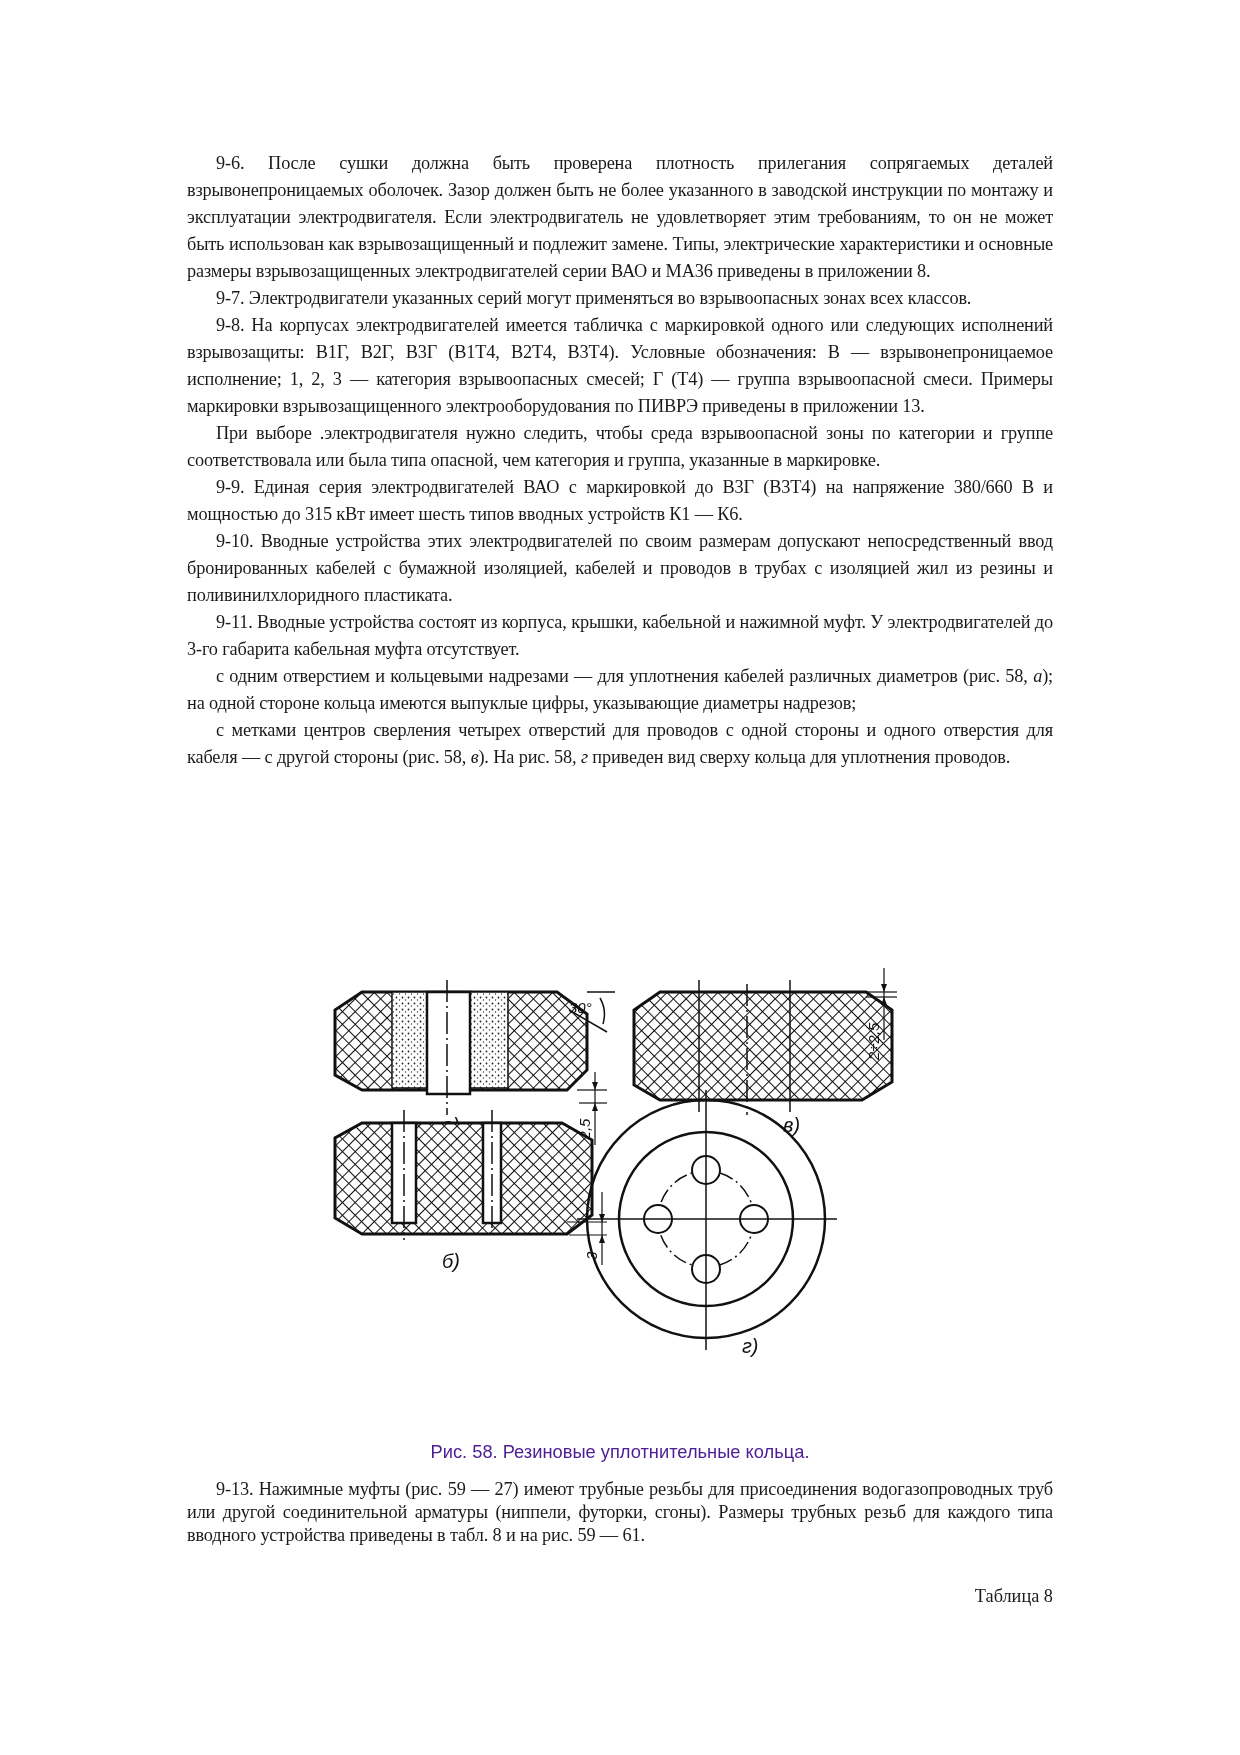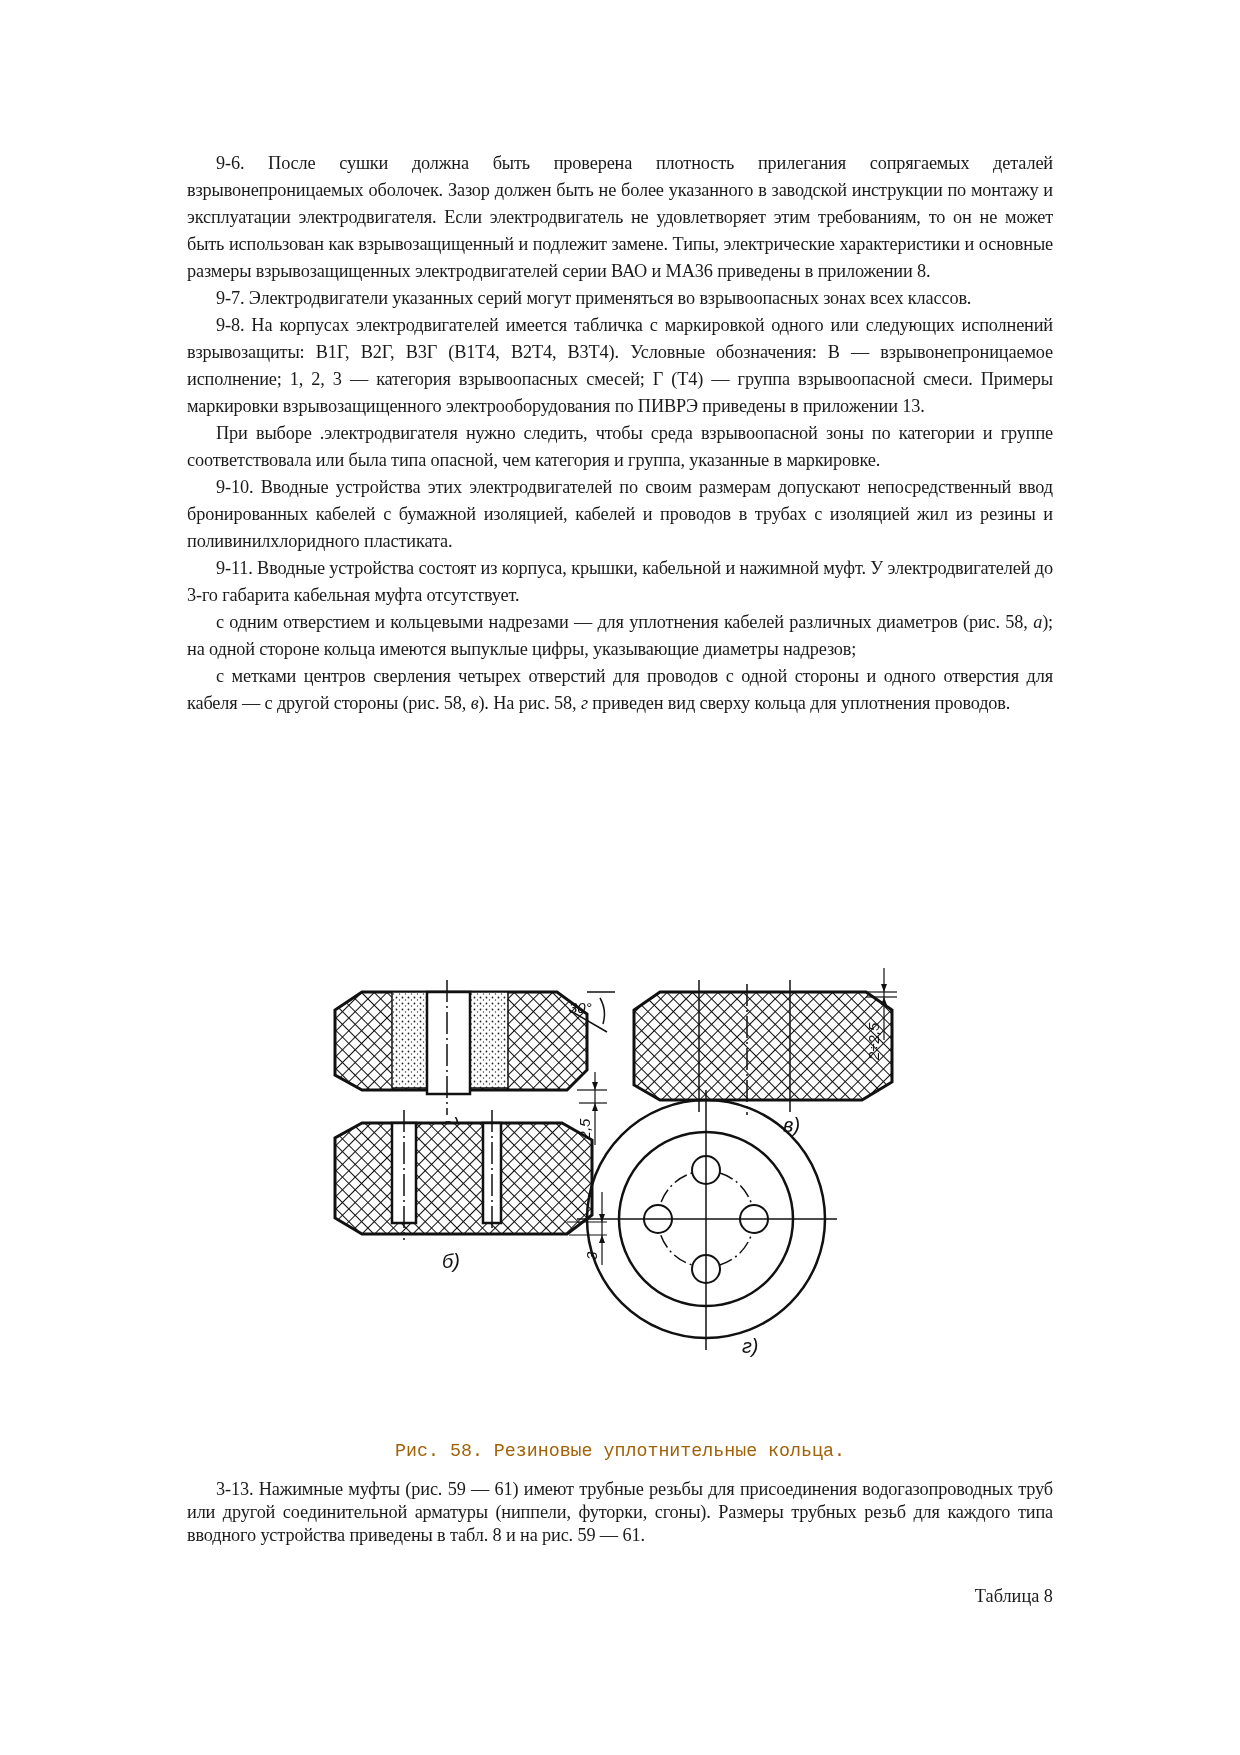--- a/index.html
+++ b/index.html
@@ -9,38 +9,39 @@
     font-family: "Liberation Serif", serif; font-size: 18.3px; line-height: 27px;
     color: #1a1a1a; letter-spacing: -0.15px;
   }
   .page p { margin: 0; text-align: justify; text-indent: 29px; }
   .page p.sp { }
   em { font-style: italic; }
   .figure { position: absolute; left: 317px; top: 960px; width: 600px; height: 460px; }
   .figure svg { display: block; }
   .caption {
     position: absolute; left: 187px; top: 1441px; width: 866px; text-align: center;
-    font-family: Liberation Mono, monospace; font-size: 18.3px; color: #a16207;
+    font-family: Liberation Sans, sans-serif; font-size: 18.3px; color: #4c1d95;
   }
   .after { position: absolute; left: 187px; top: 1478px; width: 866px;
     font-family: "Liberation Serif", serif; font-size: 18.3px; line-height: 23.2px; color: #1a1a1a; letter-spacing: -0.15px; }
   .after p { margin: 0; text-align: justify; text-indent: 29px; }
   .table-label { position: absolute; right: 187px; top: 1586px;
     font-family: "Liberation Serif", serif; font-size: 18.3px; color: #1a1a1a; margin-left: 36px; }
   .flabel { font-family: "Liberation Sans", sans-serif; font-style: italic; font-size: 20px; fill: #111; }
   .dim { font-family: "Liberation Sans", sans-serif; font-style: italic; font-size: 15px; fill: #111; }
 </style>
 </head>
 <body>
 
 <div class="page">
   <p>9-6. После сушки должна быть проверена плотность прилегания сопрягаемых деталей взрывонепроницаемых оболочек. Зазор должен быть не более указанного в заводской инструкции по монтажу и эксплуатации электродвигателя. Если электродвигатель не удовлетворяет этим требованиям, то он не может быть использован как взрывозащищенный и подлежит замене. Типы, электрические характеристики и основные размеры взрывозащищенных электродвигателей серии ВАО и МА36 приведены в приложении 8.</p>
   <p>9-7. Электродвигатели указанных серий могут применяться во взрывоопасных зонах всех классов.</p>
   <p>9-8. На корпусах электродвигателей имеется табличка с маркировкой одного или следующих исполнений взрывозащиты: В1Г, В2Г, В3Г (В1Т4, В2Т4, В3Т4). Условные обозначения: В — взрывонепроницаемое исполнение; 1, 2, 3 — категория взрывоопасных смесей; Г (Т4) — группа взрывоопасной смеси. Примеры маркировки взрывозащищенного электрооборудования по ПИВРЭ приведены в приложении 13.</p>
   <p>При выборе .электродвигателя нужно следить, чтобы среда взрывоопасной зоны по категории и группе соответствовала или была типа опасной, чем категория и группа, указанные в маркировке.</p>
+  <p>9-9. Единая серия электродвигателей ВАО с маркировкой до В3Г (В3Т4) на напряжение 380/660 В и мощностью до 315 кВт имеет шесть типов вводных устройств К1 — К6.</p>
   <p>9-10. Вводные устройства этих электродвигателей по своим размерам допускают непосредственный ввод бронированных кабелей с бумажной изоляцией, кабелей и проводов в трубах с изоляцией жил из резины и поливинилхлоридного пластиката.</p>
   <p>9-11. Вводные устройства состоят из корпуса, крышки, кабельной и нажимной муфт. У электродвигателей до 3-го габарита кабельная муфта отсутствует.</p>
   <p class="sp"><span>с одним отверстием и кольцевыми надрезами — для уплотнения кабелей различных диаметров (рис. 58, </span><em>а</em><span>); на одной стороне кольца имеются выпуклые цифры, указывающие диаметры надрезов;</span></p>
   <p class="sp"><span>с метками центров сверления четырех отверстий для проводов с одной стороны и одного отверстия для кабеля — с другой стороны (рис. 58, </span><em>в</em><span>). На рис. 58, </span><em>г</em><span> приведен вид сверху кольца для уплотнения проводов.</span></p>
 </div>
 
 <div class="figure">
   <svg width="600" height="460" viewBox="0 0 600 460">
     <defs>
       <pattern id="hatch" patternUnits="userSpaceOnUse" width="9" height="9" patternTransform="rotate(45)">
@@ -115,16 +116,16 @@
       <line x1="389" y1="130" x2="389" y2="390" stroke="#111" stroke-width="1.5"></line>
       <line x1="260" y1="259" x2="520" y2="259" stroke="#111" stroke-width="1.5"></line>
       <text x="425" y="393" class="flabel">г)</text>
     </g>
   </svg>
 </div>
 
 <div class="caption">Рис. 58. Резиновые уплотнительные кольца.</div>
 
 <div class="after">
-  <p>3-13. Нажимные муфты (рис. 59 — 61) имеют трубные резьбы для присоединения водогазопроводных труб или другой соединительной арматуры (ниппели, футорки, сгоны). Размеры трубных резьб для каждого типа вводного устройства приведены в табл. 8 и на рис. 59 — 61.</p>
+  <p>9-13. Нажимные муфты (рис. 59 — 27) имеют трубные резьбы для присоединения водогазопроводных труб или другой соединительной арматуры (ниппели, футорки, сгоны). Размеры трубных резьб для каждого типа вводного устройства приведены в табл. 8 и на рис. 59 — 61.</p>
 </div>
 
 <div class="table-label">Таблица 8</div>
 
 </body></html>

